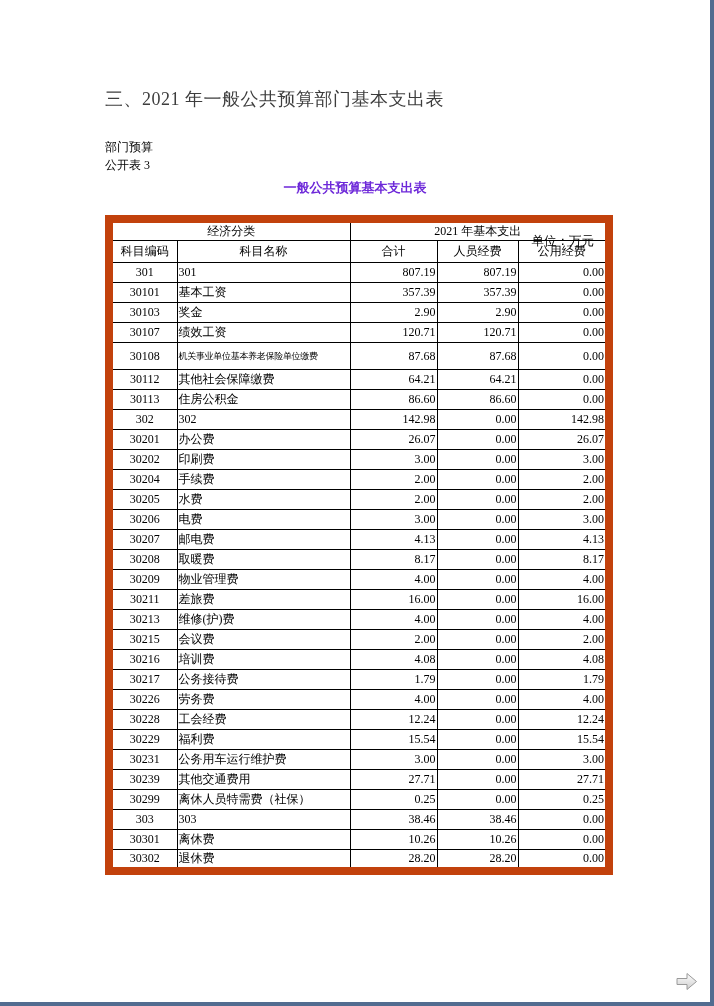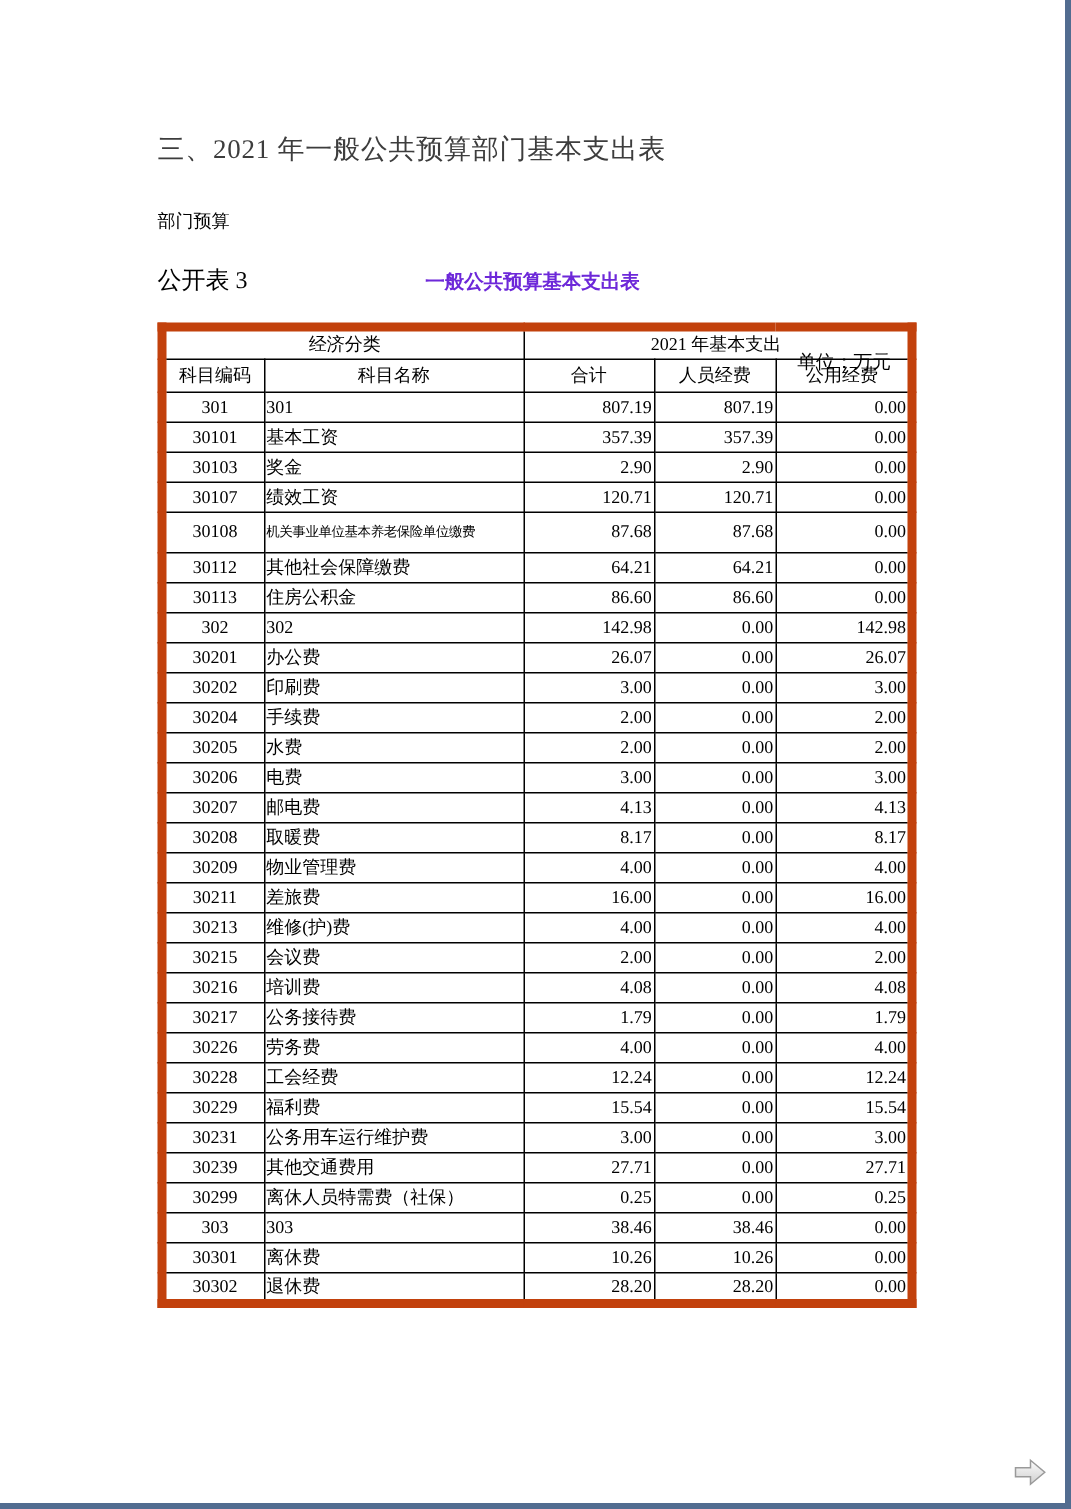--- a/index.html
+++ b/index.html
@@ -35,21 +35,21 @@
   }
 
   .meta-line-1 {
     position: absolute;
     left: 105px; top: 139px;
     font-size: 12px; color: #000;
   }
   .meta-line-2 {
     position: absolute;
     left: 105px; top: 157px;
-    font-size: 16px; color: #000; margin-top: 20px;
+    font-size: 12px; color: #000;
   }
 
   .table-title {
     position: absolute;
     left: 105px; top: 179px;
     width: 500px;
     text-align: center;
     font-size: 13px;
     font-weight: bold;
     color: #6d28d9;
@@ -64,21 +64,21 @@
     color: #000;
     margin-top: 37px;
   }
 
   table.budget {
     position: absolute;
     left: 105px; top: 215px;
     width: 500px;
     border-collapse: collapse;
     table-layout: fixed;
-    border: 6px solid #c2410c;
+    border: 8px solid #c2410c;
     font-size: 12px;
     color: #000;
   }
   table.budget th, table.budget td {
     border: 1px solid #000;
     font-weight: normal;
     vertical-align: middle;
     overflow: hidden;
     white-space: nowrap;
     padding: 0 1px;

